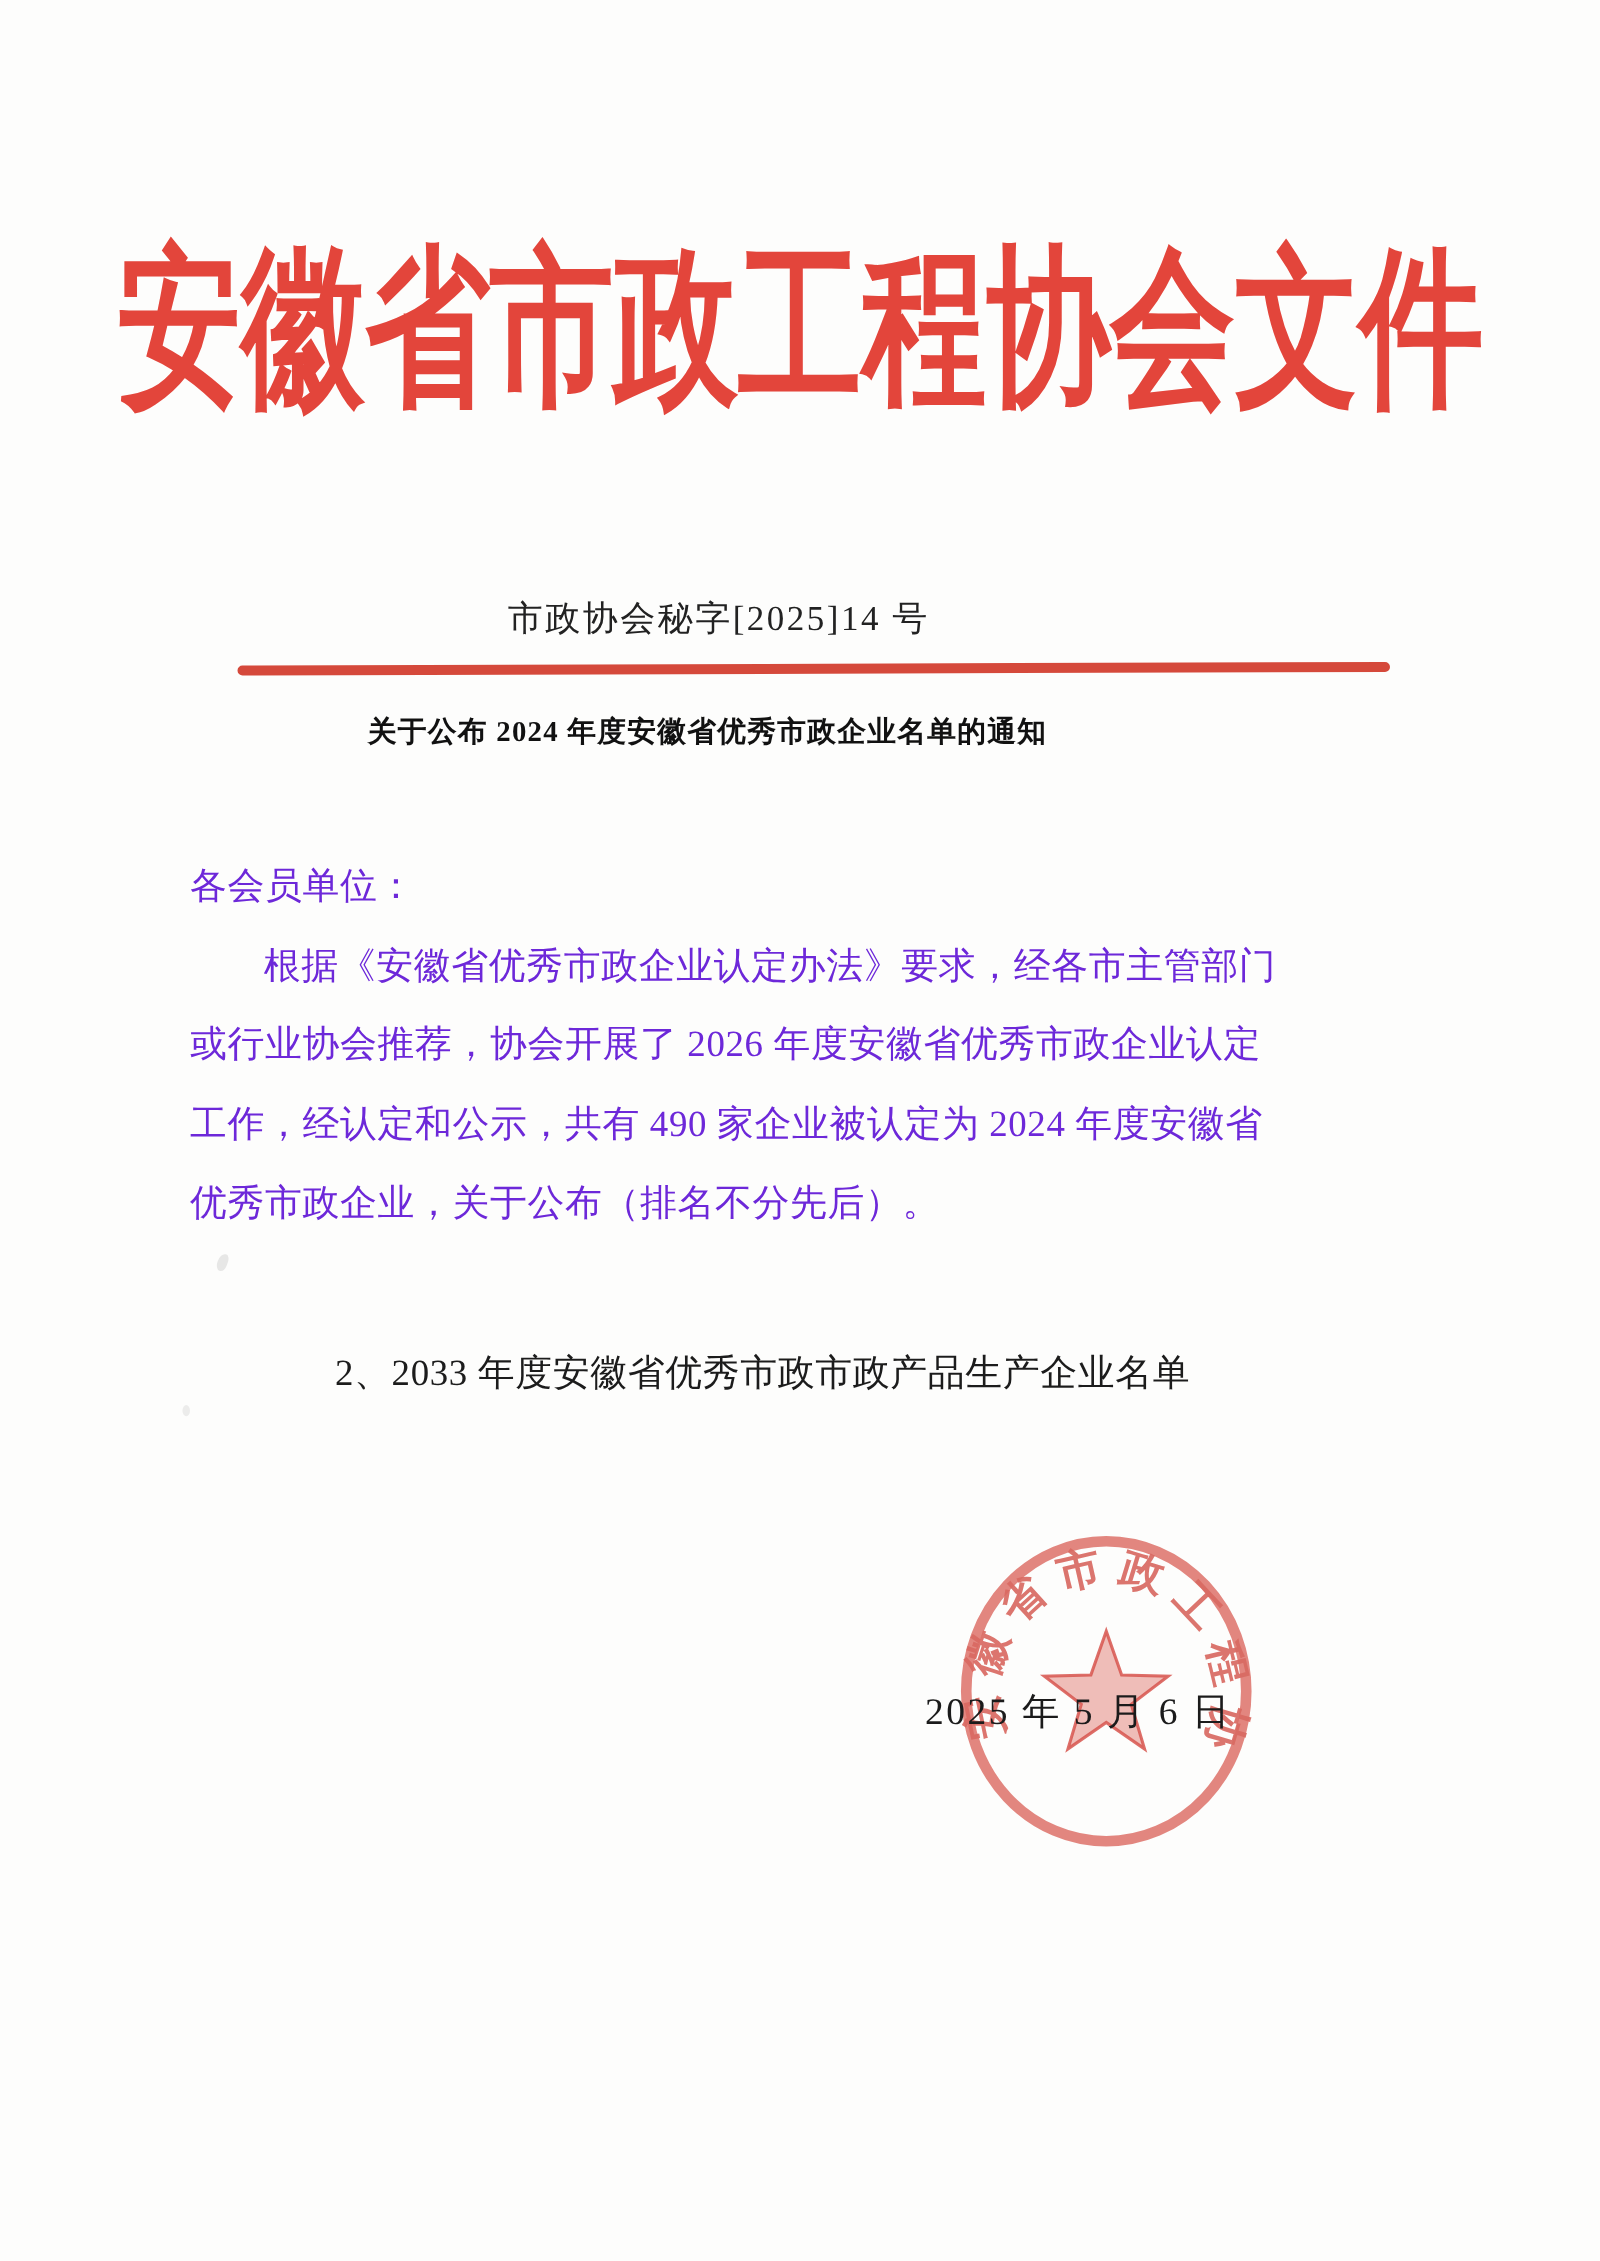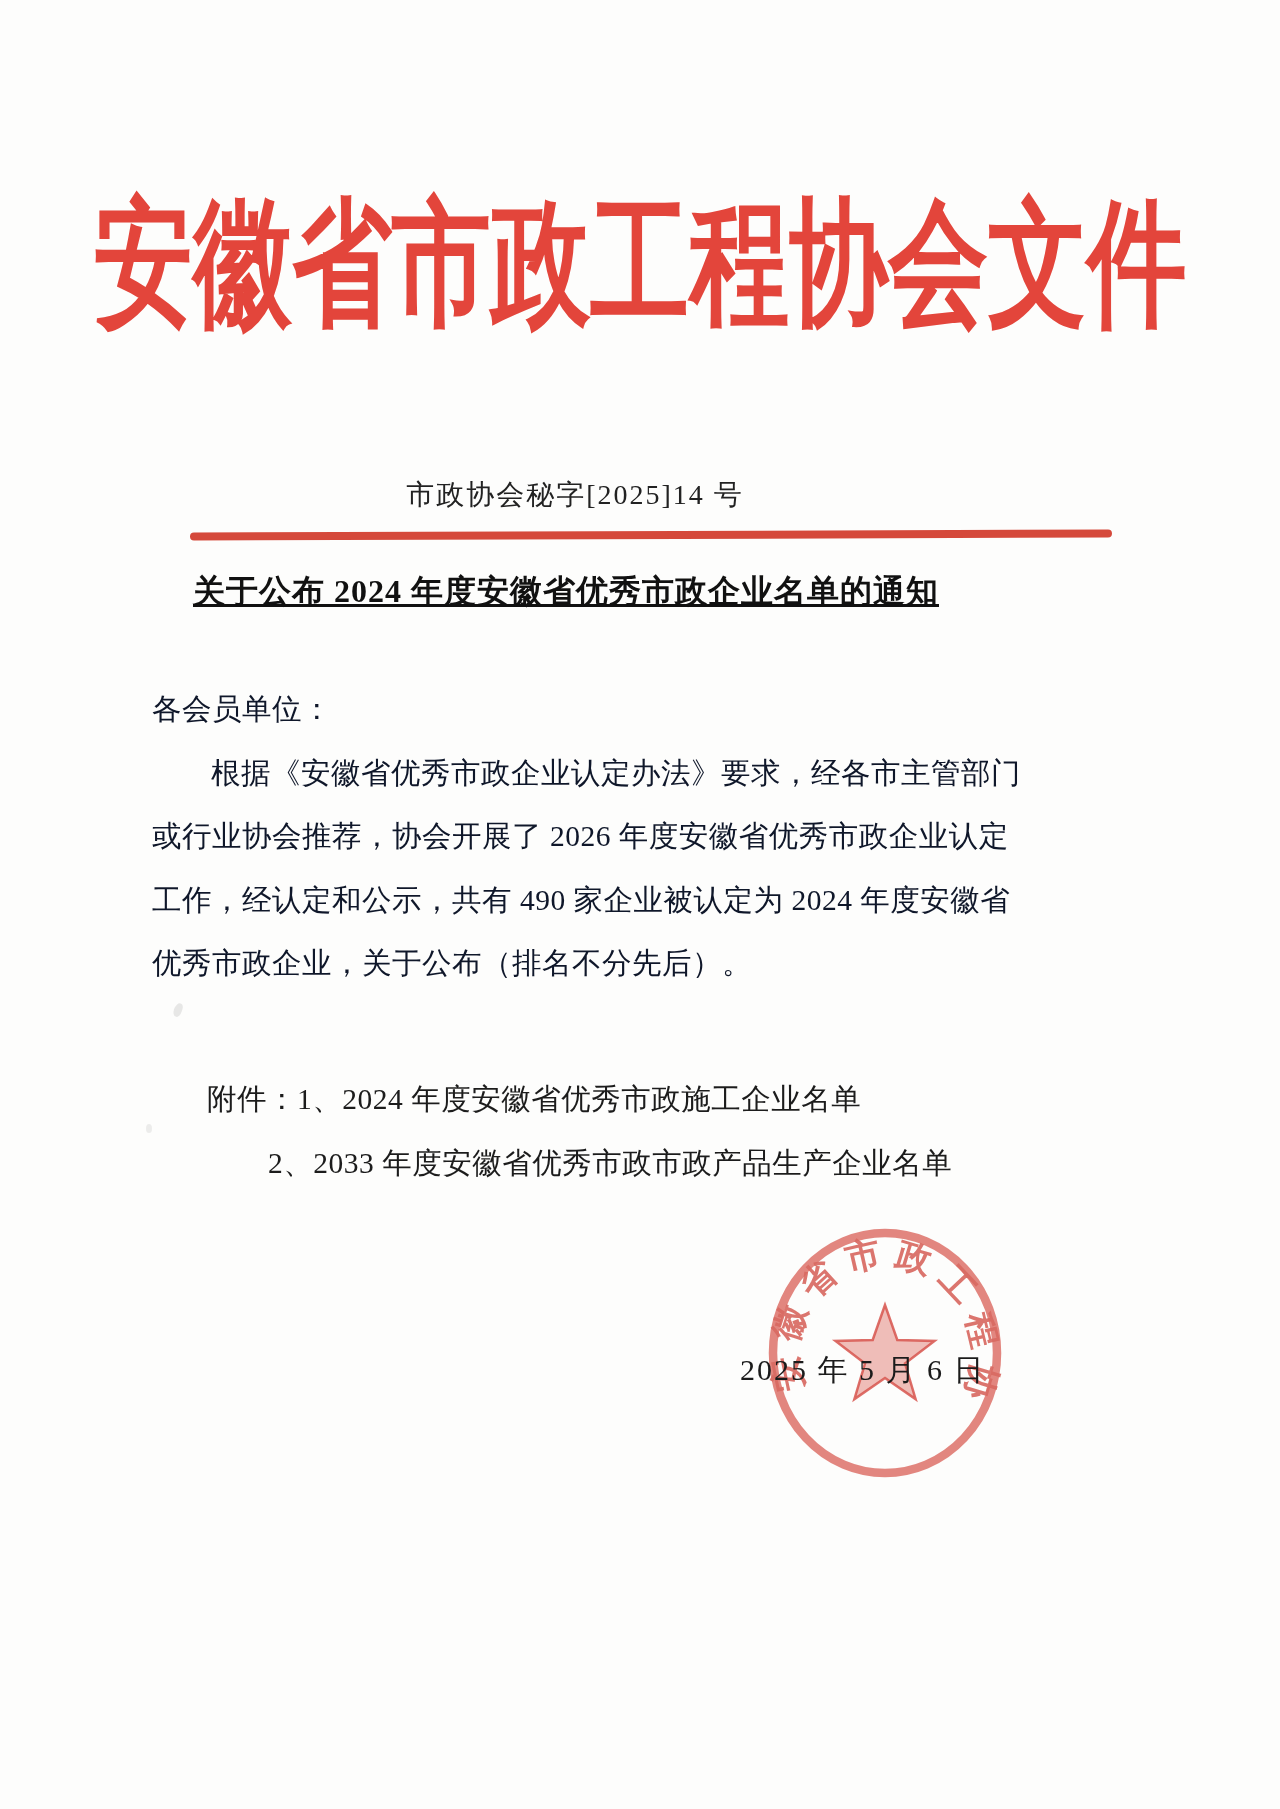--- a/index.html
+++ b/index.html
@@ -50,37 +50,36 @@
     background: #d5493b;
     border-radius: 4px;
     transform: rotate(-0.18deg);
   }
 
   
   .doc-title {
     top: 570px;
     left: 566px;
     transform: translateX(-50%);
-    font-size: 32px;
+    font-size: 23px;
     font-weight: 700;
     letter-spacing: 1px;
     white-space: nowrap;
     color: #111;
-    text-decoration: underline;
   }
 
   
   .body-block {
     top: 678px;
     left: 152px;
     width: 832px;
     font-size: 29.5px;
     line-height: 63.5px;
     letter-spacing: 0.5px;
-    color: #0f172a;
+    color: #6d28d9;
   }
   .body-block .indent { text-indent: 59px; }
   .body-block .line { white-space: nowrap; }
 
   
   .attachments {
     top: 1068px;
     left: 152px;
     width: 900px;
     font-size: 29.5px;
@@ -145,21 +144,20 @@
 
 <div class="abs body-block">
   <div class="line">各会员单位：</div>
   <div class="line indent">根据《安徽省优秀市政企业认定办法》要求，经各市主管部门</div>
   <div class="line">或行业协会推荐，协会开展了 2026 年度安徽省优秀市政企业认定</div>
   <div class="line">工作，经认定和公示，共有 490 家企业被认定为 2024 年度安徽省</div>
   <div class="line">优秀市政企业，关于公布（排名不分先后）。</div>
 </div>
 
 <div class="abs attachments">
-  <div class="att1">附件：1、2024 年度安徽省优秀市政施工企业名单</div>
   <div class="att2">2、2033 年度安徽省优秀市政市政产品生产企业名单</div>
 </div>
 
 <div class="abs seal">
   <svg viewBox="0 0 244 258" xmlns="http://www.w3.org/2000/svg">
     <ellipse cx="122" cy="129" rx="112" ry="120" fill="none" stroke="#dc6b63" stroke-width="8.5" opacity="0.82"></ellipse>
     <polygon points="122,81 109.7,116 72.5,116.9 102,139.5 91.4,175.1 122,154 152.6,175.1 142,139.5 171.5,116.9 134.3,116" fill="rgba(222,110,102,0.45)" stroke="rgba(215,85,78,0.85)" stroke-width="2.5"></polygon>
     <path id="sealArc" d="M 42 166 A 88 88 0 1 1 202 166" fill="none"></path>
     <text class="seal-text-el">
       <textPath href="#sealArc" startOffset="2" textLength="400" lengthAdjust="spacing">安徽省市政工程协会</textPath>

